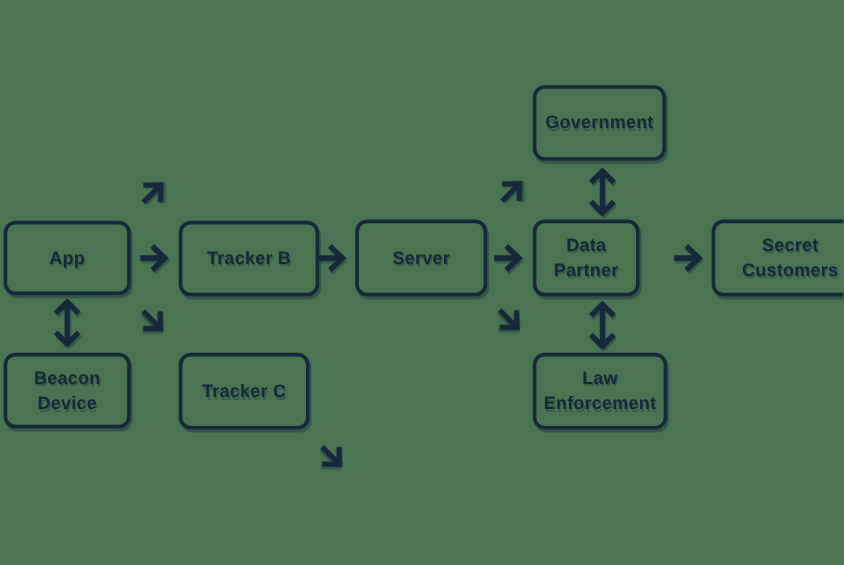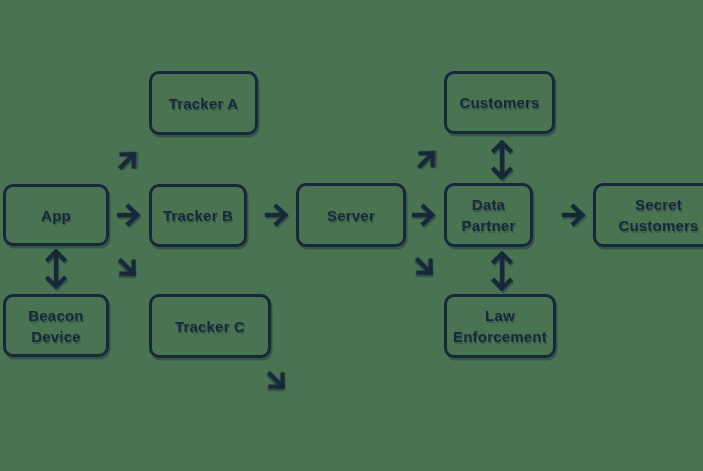--- a/index.html
+++ b/index.html
@@ -30,22 +30,22 @@
     font-size: 15px;
     line-height: 1.4;
     letter-spacing: .2px;
     box-shadow: 1.5px 2.5px 0 rgba(18,37,55,.38);
   }
   .node .lbl { text-shadow: 1px 2px 0 rgba(18,37,55,.32); }
 
   .n-app        { left:   3px; top: 184px; width: 106px; height: 62px; }
   .n-beacon     { left:   3px; top: 294px; width: 106px; height: 63px; }
   .n-tracker-a  { left: 149px; top:  71px; width: 109px; height: 64px; }
-  .n-tracker-b  { left: 149px; top: 184px; width: 98px; height: 63px; }
-  .n-tracker-c  { left: 149px; top: 294px; width: 122px; height: 64px; }
+  .n-tracker-b  { left: 149px; top: 184px; width: 117px; height: 63px; }
+  .n-tracker-c  { left: 149px; top: 294px; width: 109px; height: 64px; }
   .n-server     { left: 296px; top: 183px; width: 110px; height: 64px; }
   .n-government { left: 444px; top:  71px; width: 111px; height: 63px; }
   .n-datapartner{ left: 444px; top: 183px; width: 89px; height: 64px; }
   .n-law        { left: 444px; top: 294px; width: 112px; height: 64px; align-items: center; }
   .n-secret     { left: 593px; top: 183px; width: 131px; height: 64px; }
 
   
   .arrow {
     position: absolute;
     color: var(--ink, #16293b);
@@ -79,34 +79,31 @@
 <body>
 
 <div class="stage">
 
   <div class="node n-beacon">
     <span class="lbl">Beacon Device</span>
   </div>
   <div class="node n-app">
     <span class="lbl">App</span>
   </div>
-  <div class="node n-tracker-a">
-    <span class="lbl">Tracker A</span>
-  </div>
   <div class="node n-tracker-b">
     <span class="lbl">Tracker B</span>
   </div>
   <div class="node n-tracker-c">
     <span class="lbl">Tracker C</span>
   </div>
   <div class="node n-server">
     <span class="lbl">Server</span>
   </div>
   <div class="node n-government">
-    <span class="lbl">Customers</span>
+    <span class="lbl">Government</span>
   </div>
   <div class="node n-datapartner">
     <span class="lbl">Data Partner</span>
   </div>
   <div class="node n-law">
     <span class="lbl">Law Enforcement</span>
   </div>
   <div class="node n-secret">
     <span class="lbl">Secret Customers</span>
   </div>

